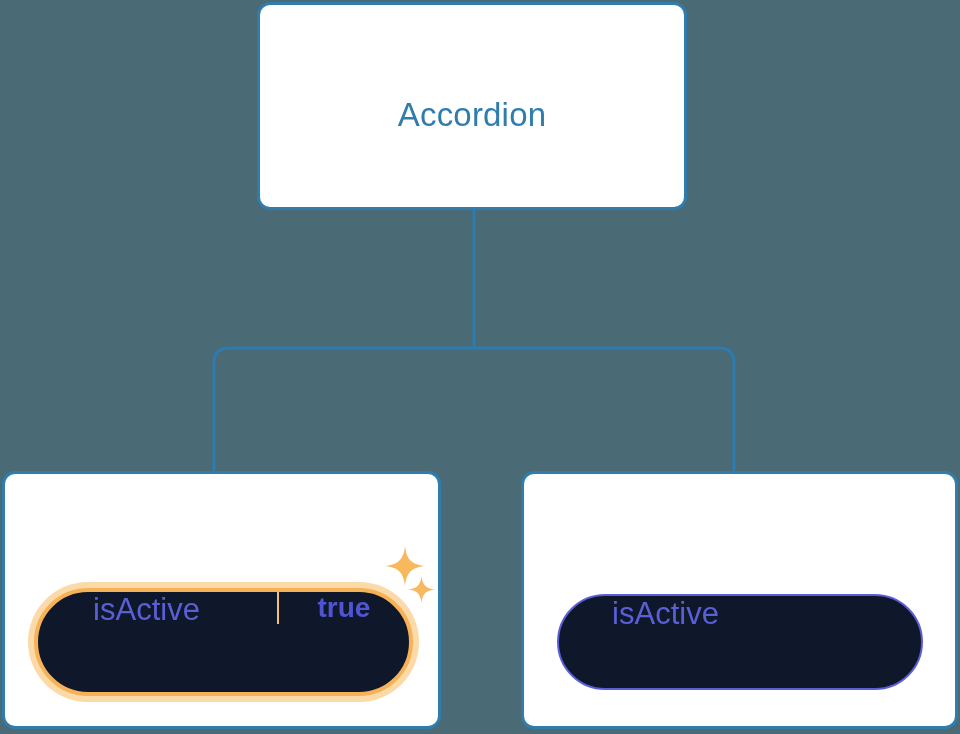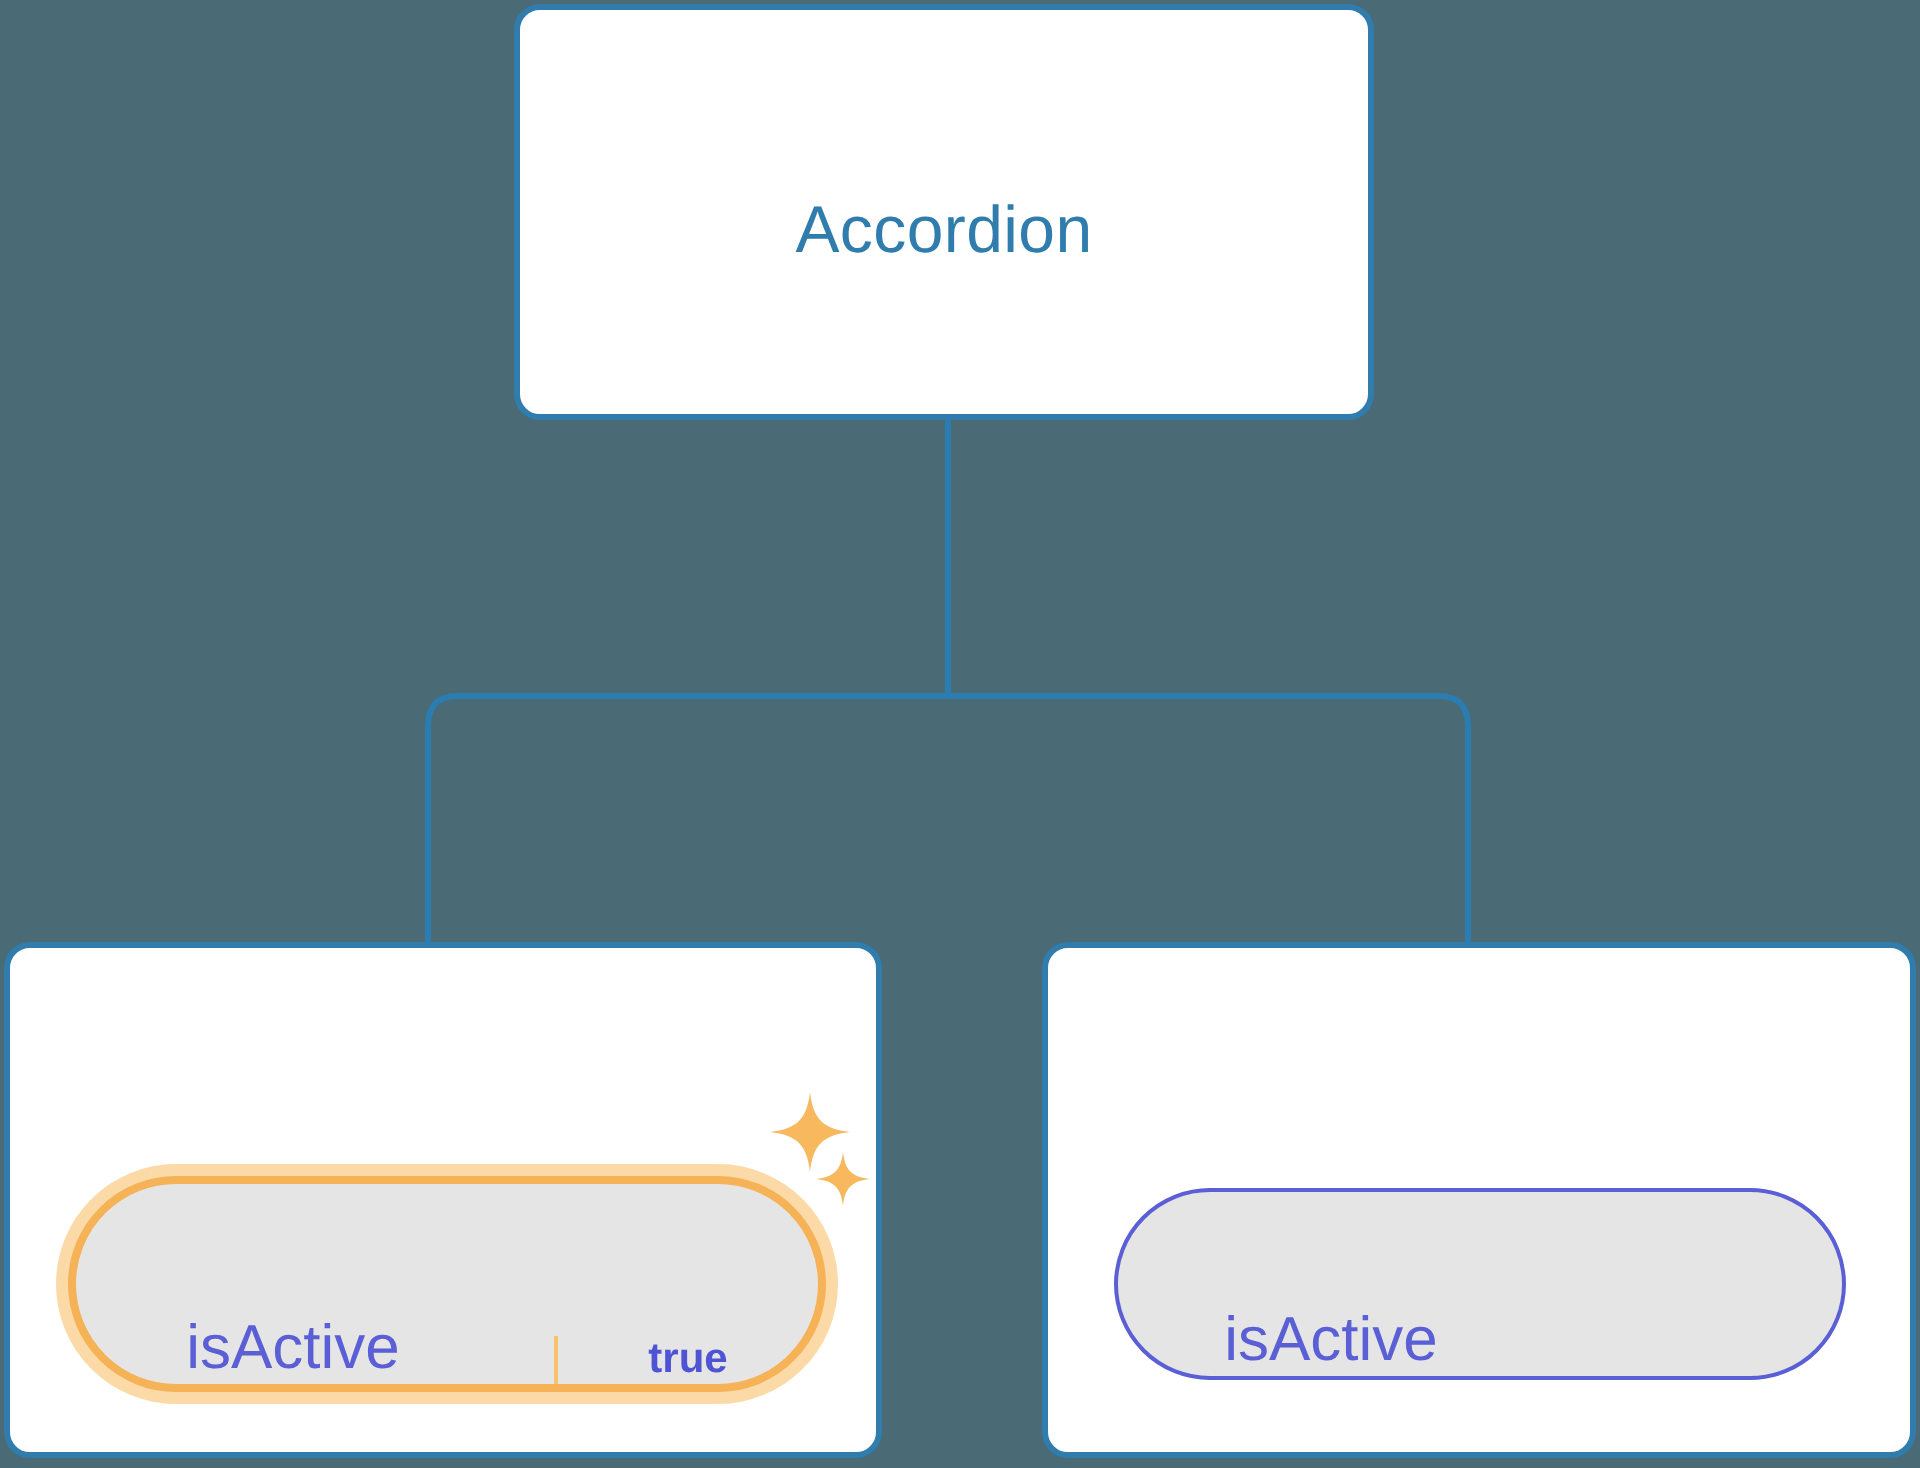--- a/index.html
+++ b/index.html
@@ -75,23 +75,23 @@
     left: 521px;
     top: 471px;
     width: 437px;
     height: 258px;
   }
 
   
   .prop-pill {
     position: absolute;
     display: flex;
-    align-items: flex-end;
+    align-items: flex-start;
     box-sizing: border-box;
-    background: #e5e5e5;
+    background: #0f172a;
     border-radius: 999px;
     overflow: hidden;
     gap: 22px;
   }
   .prop-key, .prop-val {
     display: flex;
     align-items: center;
     justify-content: center;
     box-sizing: border-box;
     white-space: nowrap;
@@ -116,21 +116,21 @@
     border: 4px solid #f5b256;
     box-shadow: 0 0 0 6px #fbdaa8;
   }
   .prop-pill.highlight .prop-key {
     color: #5b5fd6;
     font-size: 31px;
     font-weight: 400;
   }
   .prop-pill.highlight .prop-val {
     color: #4f54d4;
-    font-size: 21px;
+    font-size: 28px;
     font-weight: 700;
     border-left: 2px solid #f7c06a;
   }
 
   
   #pill-left {
     left: 34px;
     top: 588px;
     width: 379px;
     height: 108px;

